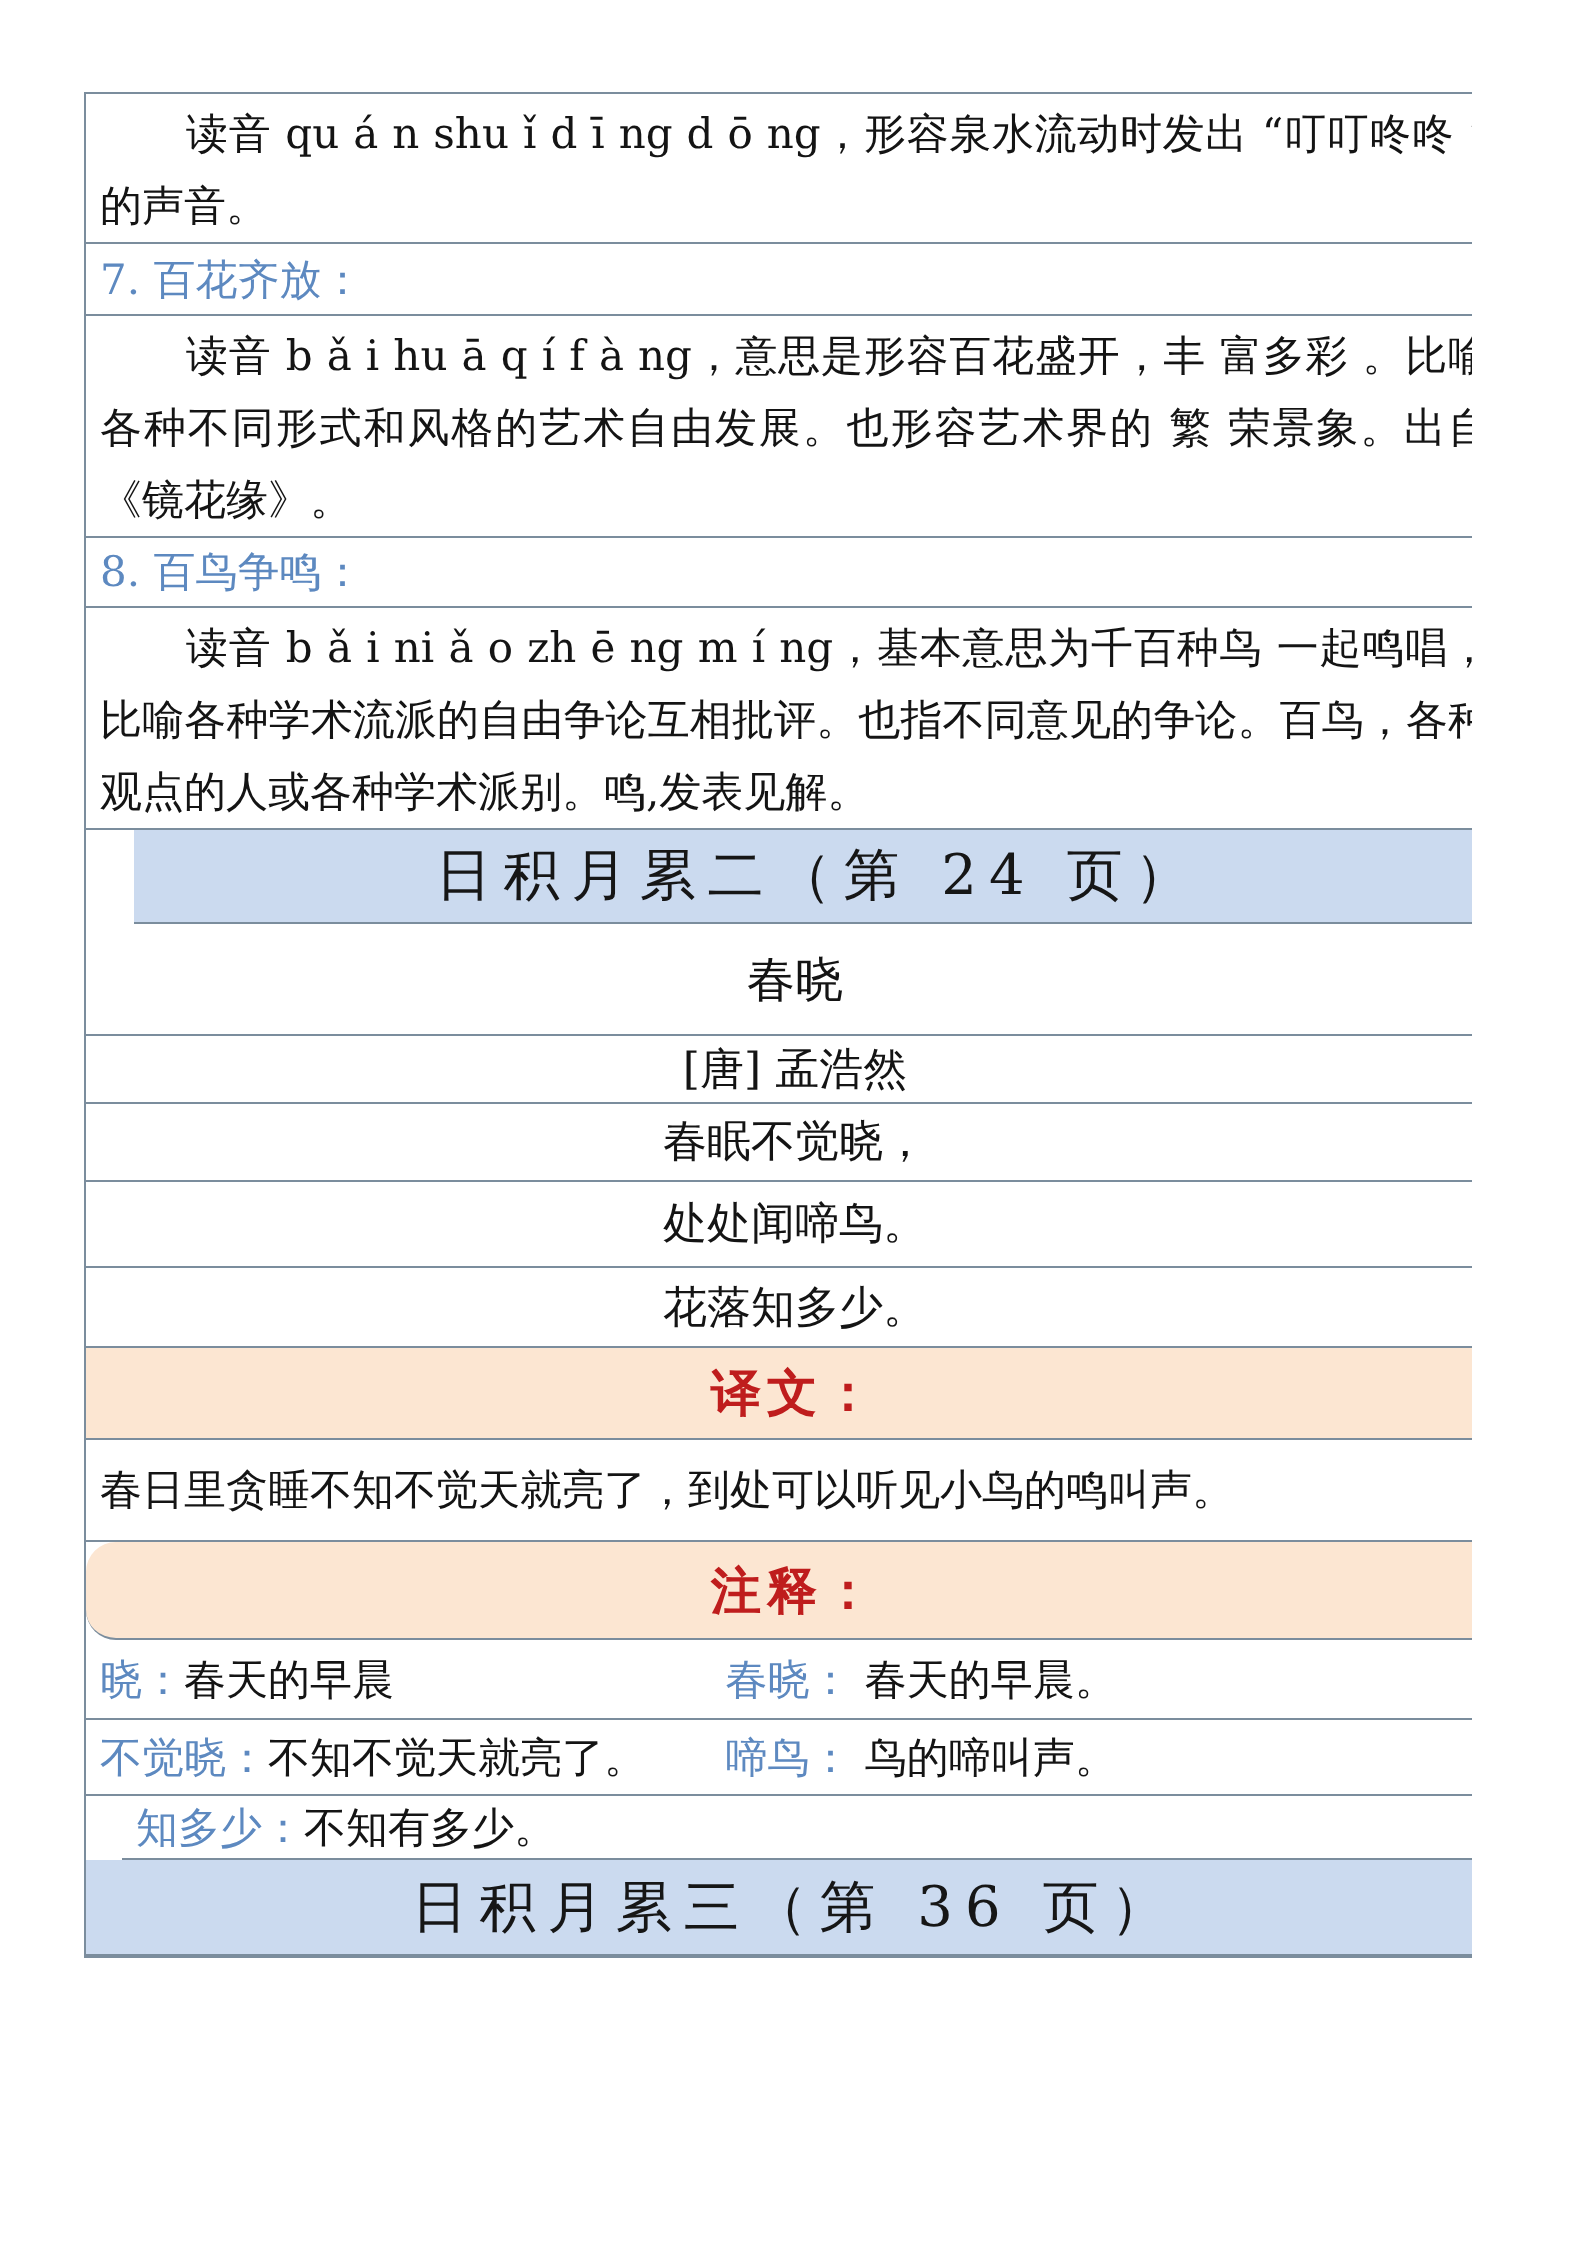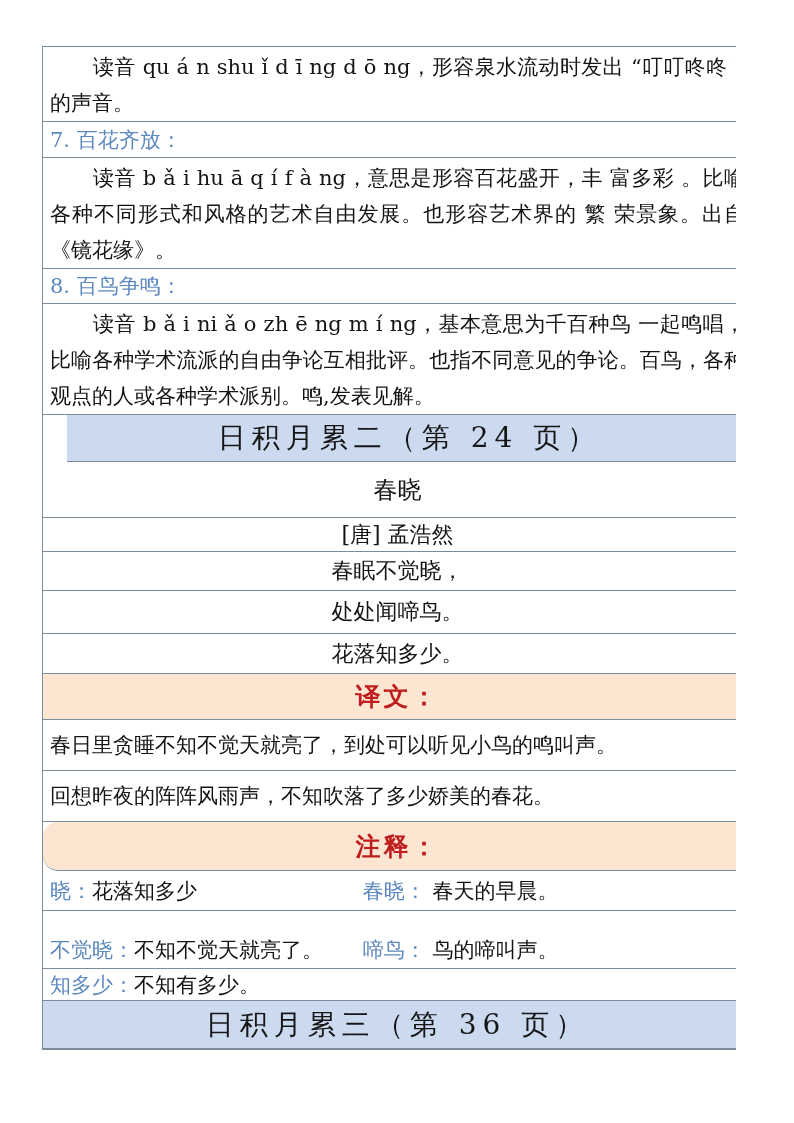--- a/index.html
+++ b/index.html
@@ -120,28 +120,27 @@
       <div class="row term" style="min-height: 35px;">8. 百鸟争鸣：</div>
       <div class="row para" style="min-height: 107px;">读音 b ǎ i ni ǎ o zh ē ng m í ng，基本意思为千百种鸟 一起鸣唱， 比喻各种学术流派的自由争论互相批评。也指不同意见的争论。百鸟，各种观点的人或各种学术派别。鸣,发表见解。</div>
       <div class="row banner-blue" style="min-height: 47px; margin-left: 24px;">日积月累二（第 24 页）</div>
       <div class="row title" style="min-height: 56px;">春晓</div>
       <div class="row center" style="min-height: 34px;">[唐] 孟浩然</div>
       <div class="row center" style="min-height: 39px;">春眠不觉晓，</div>
       <div class="row center" style="min-height: 43px;">处处闻啼鸟。</div>
       <div class="row center" style="min-height: 40px;">花落知多少。</div>
       <div class="row banner-peach" style="min-height: 46px;">译文：</div>
       <div class="row plain" style="min-height: 37px;">春日里贪睡不知不觉天就亮了，到处可以听见小鸟的鸣叫声。</div>
-      <div class="row plain" style="min-height: 38px;">回想昨夜的阵阵风雨声，不知吹落了多少娇美的春花。</div>
       <div class="row banner-peach" style="min-height: 49px; border-radius: 15px;">注释：</div>
       <div class="row note" style="min-height: 40px;">
-        <span class="note-seg note-left"><span class="note-label">晓：</span><span>花落知多少</span></span>
+        <span class="note-seg note-left"><span class="note-label">晓：</span><span>春天的早晨</span></span>
         <span class="note-seg"><span class="note-label">春晓：</span><span> 春天的早晨。</span></span>
       </div>
-      <div class="row note" style="min-height: 38px; margin-top: 20px;">
+      <div class="row note" style="min-height: 38px;">
         <span class="note-seg note-left"><span class="note-label">不觉晓：</span><span>不知不觉天就亮了。</span></span>
         <span class="note-seg"><span class="note-label">啼鸟：</span><span> 鸟的啼叫声。</span></span>
       </div>
-      <div class="row note" style="min-height: 32px;">
+      <div class="row note" style="min-height: 32px; margin-left: 18px;">
         <span class="note-seg"><span class="note-label">知多少：</span><span>不知有多少。</span></span>
       </div>
       <div class="row banner-blue" style="min-height: 48px;">日积月累三（第 36 页）</div>
     </div>
 </div>
 
 </body></html>

